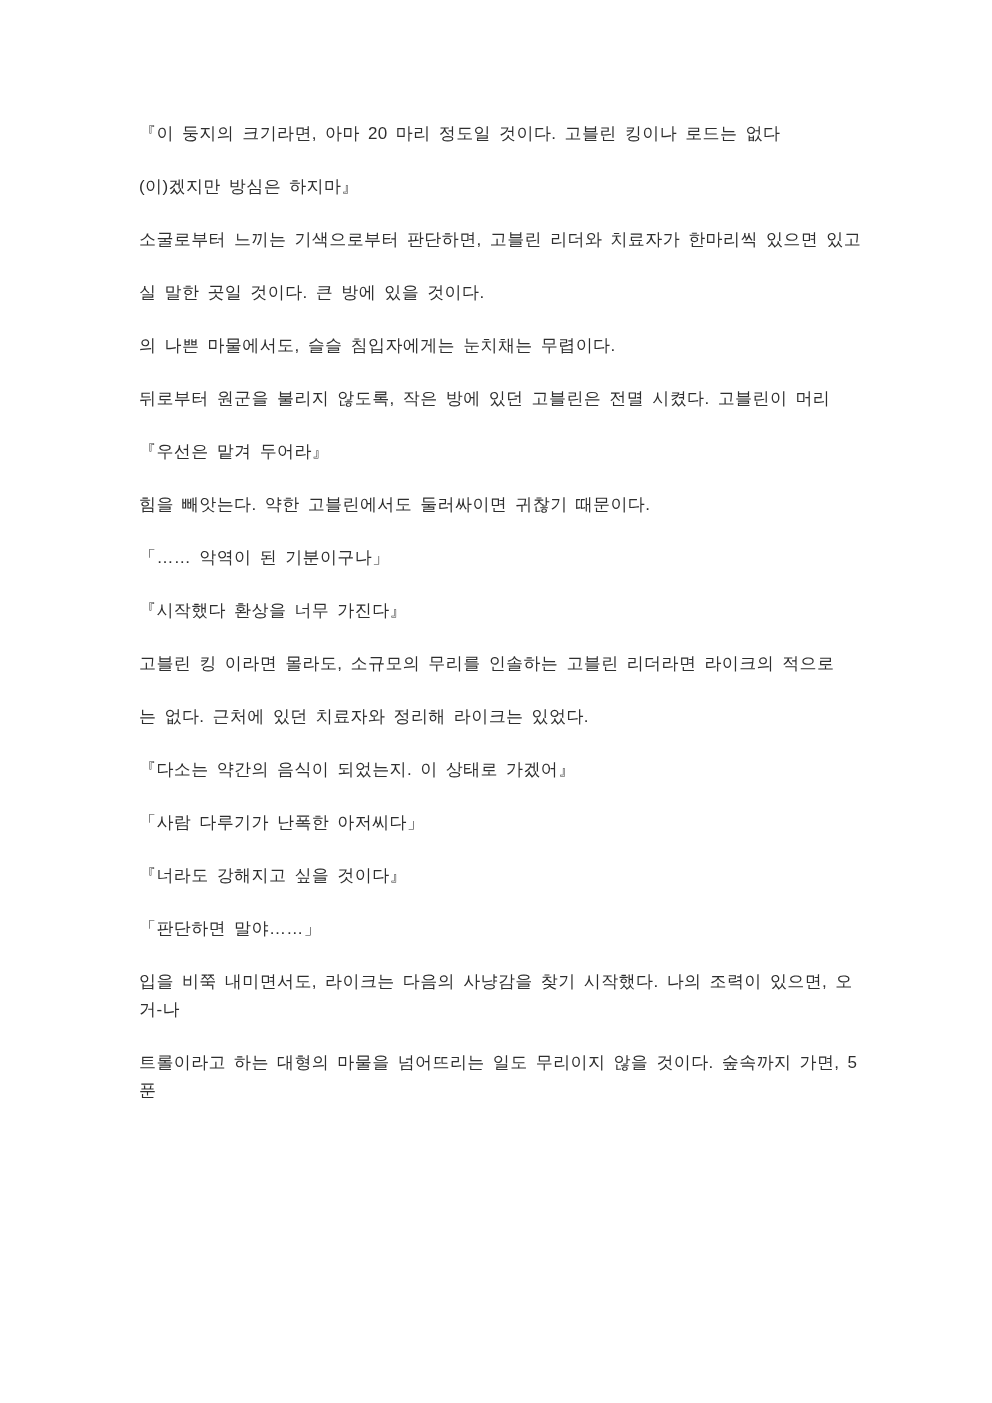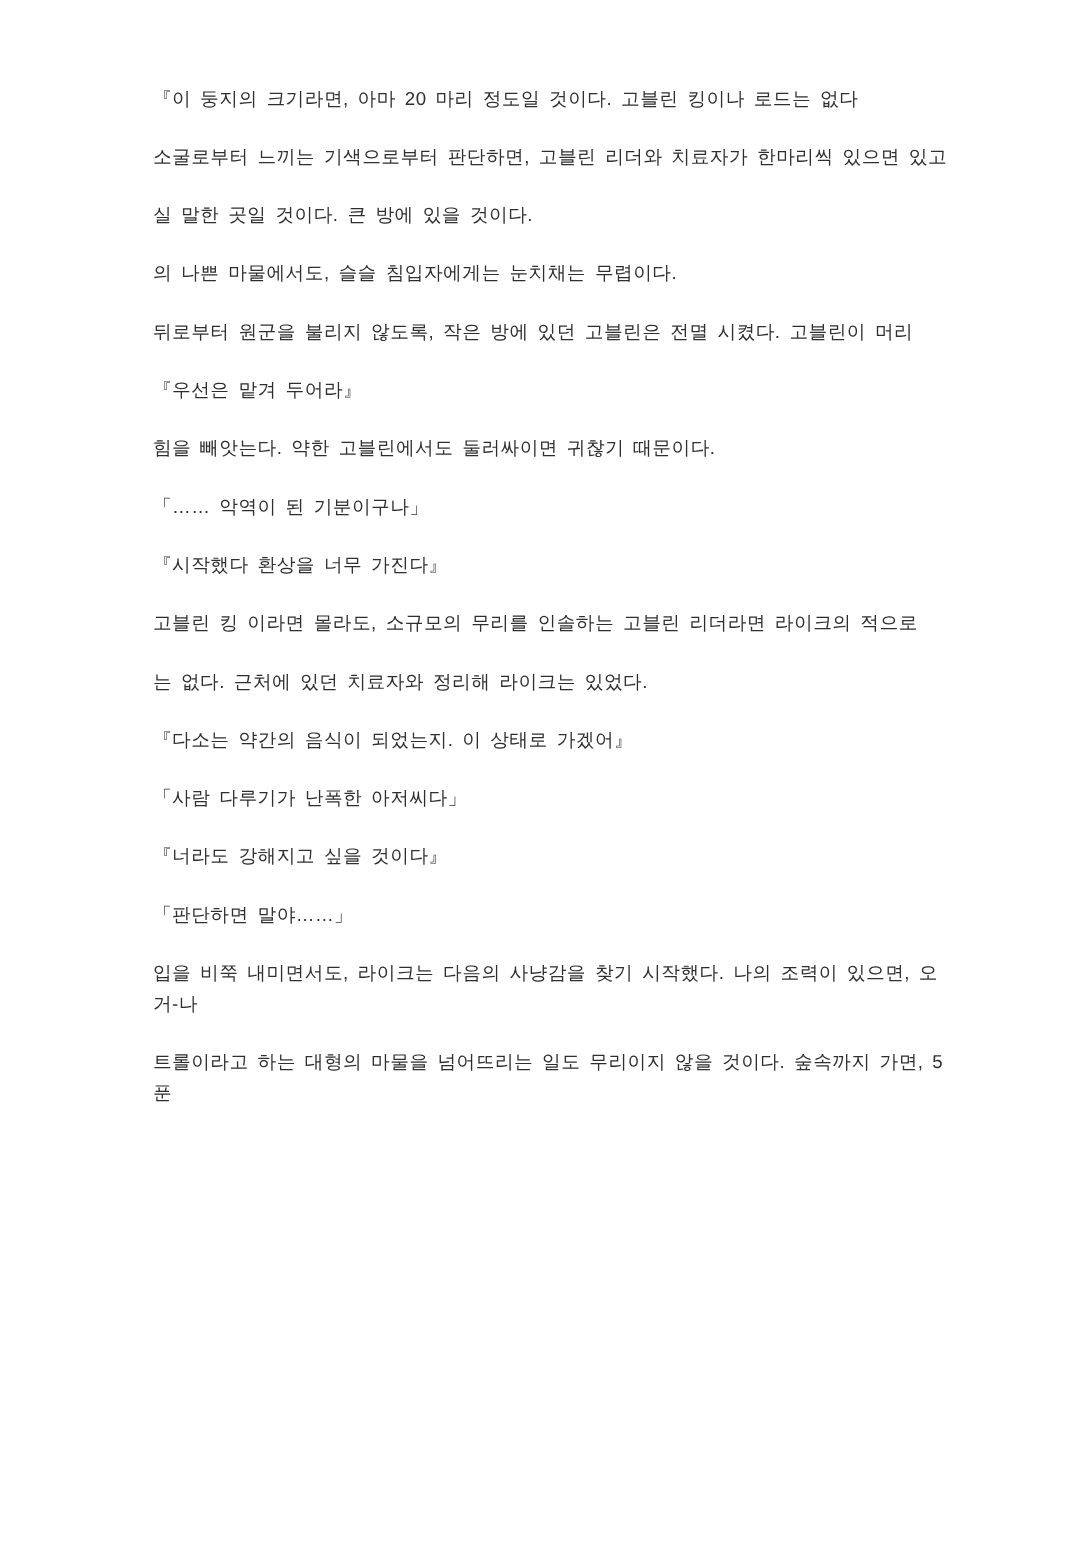--- a/index.html
+++ b/index.html
@@ -10,39 +10,40 @@
   body {
     width: 992px;
     height: 1403px;
     overflow: hidden;
     font-family: "Liberation Sans", "DejaVu Sans", sans-serif;
   }
   .page {
     box-sizing: border-box;
     width: 992px;
     height: 1403px;
-    padding: 76px 126px 0 139px;
+    padding: 120px 126px 0 139px;
     background: #ffffff;
   }
   .para {
     margin: 0 0 25px 0;
     font-size: 17px;
     line-height: 28px;
     letter-spacing: 0.4px;
     word-spacing: 3px;
     color: #2e2e2e;
     text-align: left;
     white-space: normal;
   }
 </style>
 </head>
 <body>
 
 <div class="page">
   <p class="para">『이 둥지의 크기라면, 아마 20 마리 정도일 것이다. 고블린 킹이나 로드는 없다</p>
+  <p class="para">(이)겠지만 방심은 하지마』</p>
   <p class="para">소굴로부터 느끼는 기색으로부터 판단하면, 고블린 리더와 치료자가 한마리씩 있으면 있고</p>
   <p class="para">실 말한 곳일 것이다. 큰 방에 있을 것이다.</p>
   <p class="para">의 나쁜 마물에서도, 슬슬 침입자에게는 눈치채는 무렵이다.</p>
   <p class="para">뒤로부터 원군을 불리지 않도록, 작은 방에 있던 고블린은 전멸 시켰다. 고블린이 머리</p>
   <p class="para">『우선은 맡겨 두어라』</p>
   <p class="para">힘을 빼앗는다. 약한 고블린에서도 둘러싸이면 귀찮기 때문이다.</p>
   <p class="para">「…… 악역이 된 기분이구나」</p>
   <p class="para">『시작했다 환상을 너무 가진다』</p>
   <p class="para">고블린 킹 이라면 몰라도, 소규모의 무리를 인솔하는 고블린 리더라면 라이크의 적으로</p>
   <p class="para">는 없다. 근처에 있던 치료자와 정리해 라이크는 있었다.</p>

